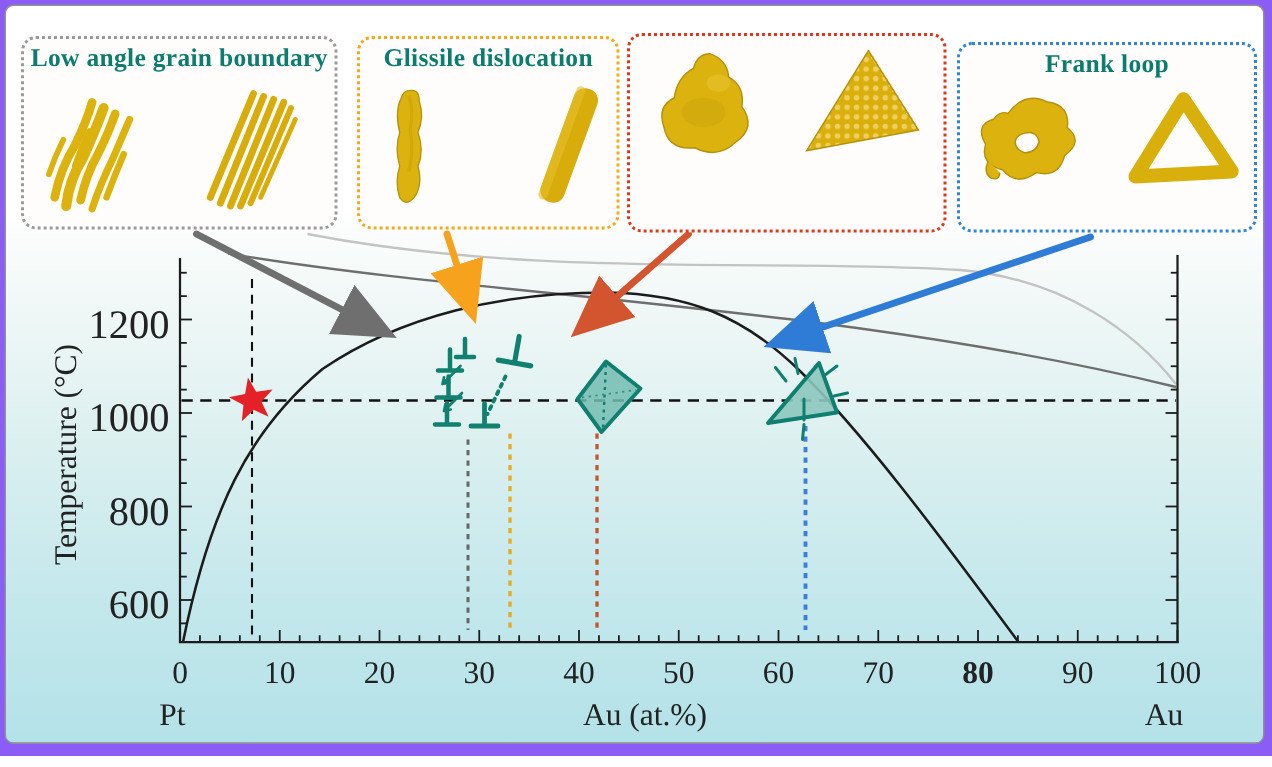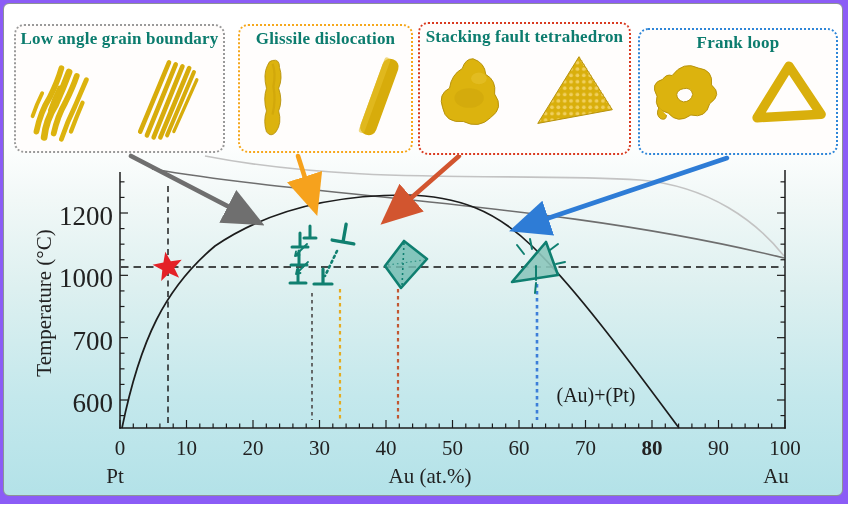--- a/index.html
+++ b/index.html
@@ -234,21 +234,20 @@
       <svg width="80" height="96" viewBox="0 0 92 100">
         <g transform="translate(58,50) rotate(20)">
           <rect x="-9.5" y="-46" width="19" height="92" rx="9" fill="#d7ac0b"></rect>
           <rect x="-9.5" y="-46" width="7" height="92" rx="3.5" fill="#e6c02a" opacity="0.6"></rect>
         </g>
       </svg>
     </div>
   </div>
 
   <div class="dbox" style="left:418px;top:22px;width:213px;height:133px;border:2.6px dotted #d93a20;">
-    <span class="ttl">Stacking fault tetrahedron</span>
     <div class="imgs">
       <svg width="94" height="98" viewBox="0 0 92 100">
         <path d="M44,12 Q56,16 57,28 Q68,34 66,48 Q76,62 62,72 Q50,84 34,76 Q16,78 13,62 Q8,48 20,42 Q22,28 33,22 Q36,12 44,12 Z" fill="#dcb30e" stroke="#b5900a" stroke-width="1"></path>
         <ellipse cx="40" cy="52" rx="15" ry="10" fill="#c79e08" opacity="0.35"></ellipse>
         <ellipse cx="50" cy="32" rx="8" ry="6" fill="#e8c534" opacity="0.5"></ellipse>
       </svg>
       <svg width="94" height="98" viewBox="0 0 92 100">
         <defs>
           <pattern id="atomdots" width="6.5" height="6.5" patternUnits="userSpaceOnUse">
             <circle cx="3" cy="3" r="1.9" fill="#f0cf5e"></circle>
@@ -273,33 +272,32 @@
       <svg width="92" height="94" viewBox="0 0 92 100">
         <polygon points="47,14 83,64 15,70" fill="none" stroke="#d9af0c" stroke-width="10" stroke-linejoin="round" transform="rotate(2 48 45)"></polygon>
       </svg>
     </div>
   </div>
 
   <span class="lbl axlab" id="ylab">Temperature (°C)</span>
 
   <span class="lbl yt" style="top:201px;">1200</span>
   <span class="lbl yt" style="top:263px;">1000</span>
-  <span class="lbl yt" style="top:326px;">700</span>
+  <span class="lbl yt" style="top:326px;">800</span>
   <span class="lbl yt" style="top:388px;">600</span>
 
   <span class="lbl xt" style="left:95px;">0</span>
   <span class="lbl xt" style="left:161.5px;">10</span>
   <span class="lbl xt" style="left:228px;">20</span>
   <span class="lbl xt" style="left:294.5px;">30</span>
   <span class="lbl xt" style="left:361px;">40</span>
   <span class="lbl xt" style="left:427.5px;">50</span>
   <span class="lbl xt" style="left:494px;">60</span>
   <span class="lbl xt" style="left:560.5px;">70</span>
   <span class="lbl xt" style="left:627px;font-weight:bold;">80</span>
   <span class="lbl xt" style="left:693.5px;">90</span>
   <span class="lbl xt" style="left:760px;">100</span>
 
   <span class="lbl axlab" style="left:98px;top:464px;width:34px;text-align:center;">Pt</span>
   <span class="lbl axlab" style="left:355px;top:464px;width:150px;text-align:center;">Au (at.%)</span>
   <span class="lbl axlab" style="left:756px;top:464px;width:40px;text-align:center;">Au</span>
 
-  <span class="lbl region" style="left:536px;top:384px;width:120px;">(Au)+(Pt)</span>
 </div>
 
 </body></html>

